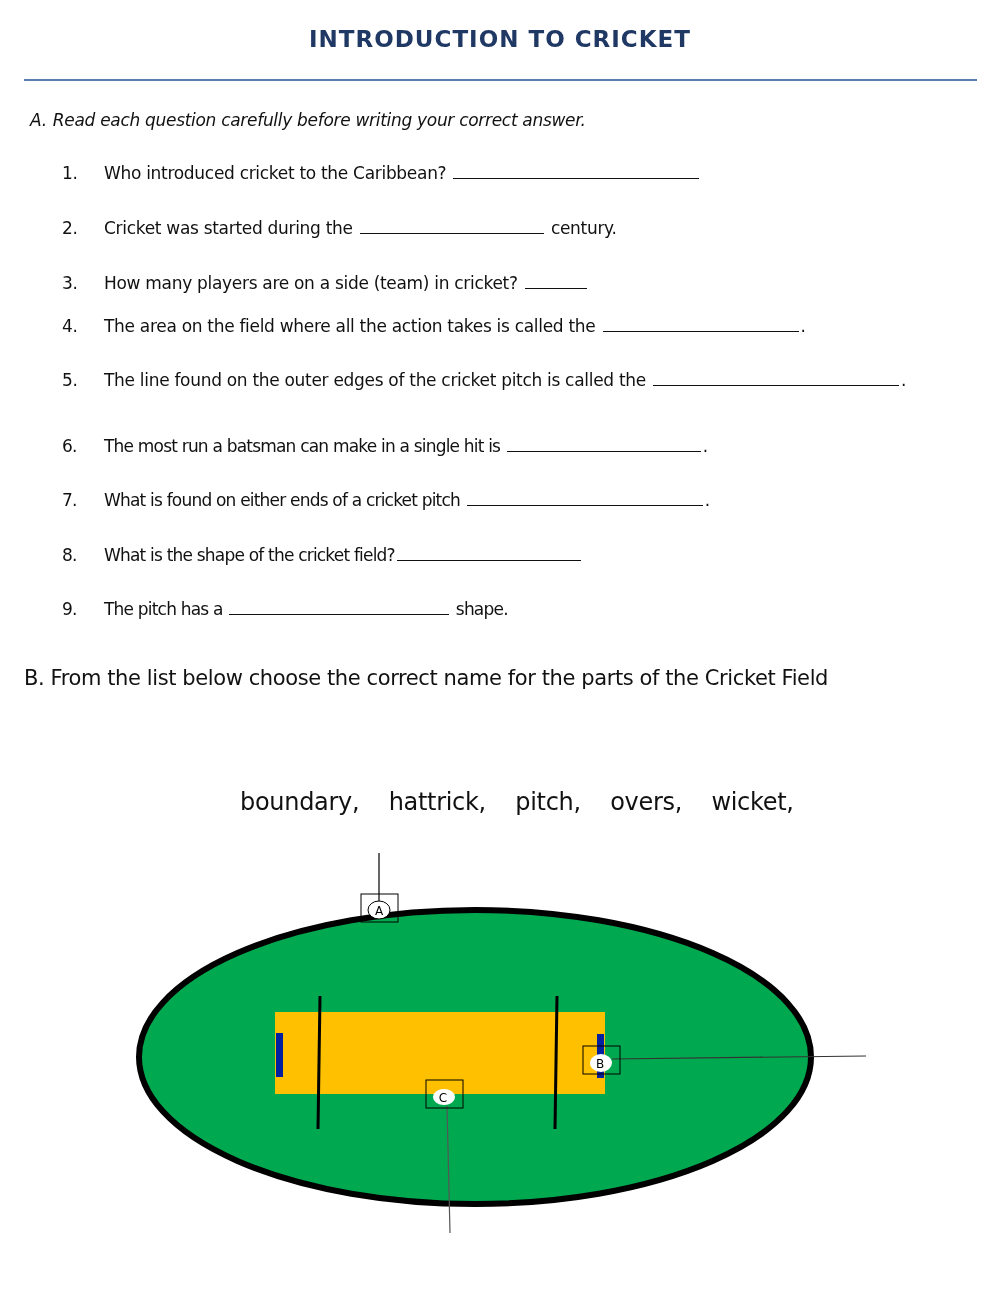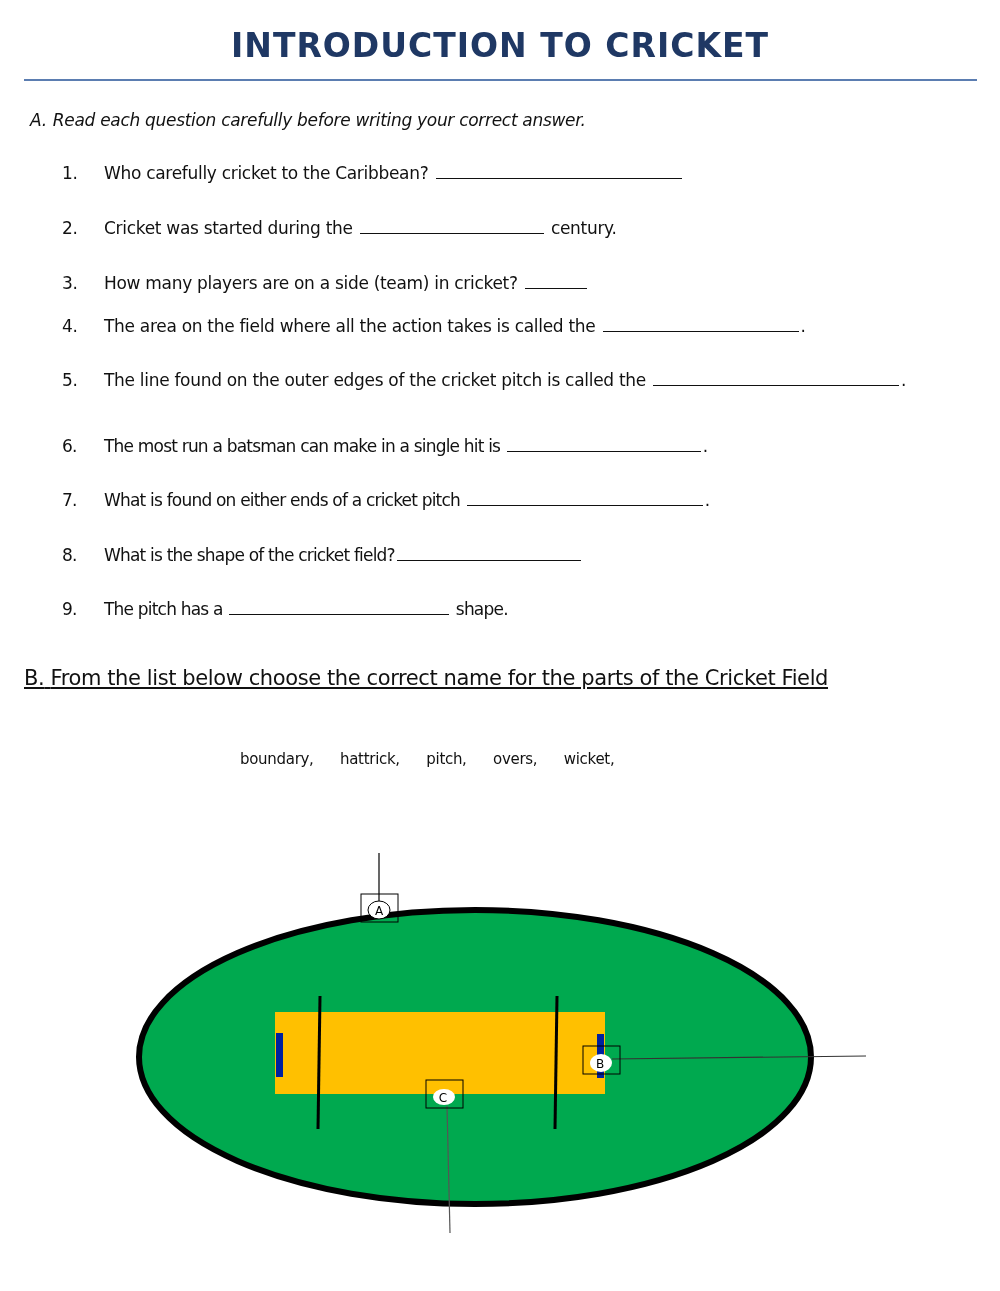--- a/index.html
+++ b/index.html
@@ -2,64 +2,63 @@
 <html><head>
   <meta charset="utf-8">
   <style>
     html, body { margin: 0; padding: 0; background: #ffffff; }
     body {
       width: 1000px; height: 1291px; position: relative; overflow: hidden;
       font-family: "DejaVu Sans", sans-serif; color: #111;
     }
     .title {
       position: absolute; left: 0; top: 26px; width: 1000px; text-align: center;
-      font-family: "DejaVu Sans", sans-serif; font-weight: bold; font-size: 33px;
+      font-family: "DejaVu Sans", sans-serif; font-weight: bold; font-size: 23px;
       color: #1f3864; letter-spacing: 1px;
     }
     .title-rule {
       position: absolute; left: 24px; top: 79px; width: 953px; height: 0;
       border-top: 2px solid #5b7db1;
     }
     .section-a {
       position: absolute; left: 30px; top: 110px; font-size: 17px; letter-spacing: -0.3px; font-style: italic;
     }
     .section-a .letter { margin-right: 6px; }
     .questions { position: absolute; left: 0; top: 0; width: 1000px; }
     .q {
       position: absolute; left: 62px; font-size: 17px; white-space: nowrap; letter-spacing: -0.3px;
     }
     .q .num { display: inline-block; width: 42px; }
     .q .blank { display: inline-block; border-bottom: 1.5px solid #111; height: 1px; vertical-align: baseline; margin: 0 2px; }
     .q.condensed { font-size: 17px; letter-spacing: -0.8px; }
     .section-b {
       position: absolute; left: 24px; top: 660px; width: 900px; font-size: 21px; line-height: 37px;
       letter-spacing: -0.4px;
-      text-decoration: underline;
     }
     .section-b .line2 { padding-left: 29px; }
     .word-bank {
-      position: absolute; left: 240px; top: 750px; font-size: 15px; white-space: nowrap;
+      position: absolute; left: 240px; top: 788px; font-size: 24px; white-space: nowrap;
       letter-spacing: -0.3px;
     }
     .word-bank .word { margin-right: 22px; }
     .diagram { position: absolute; left: 0; top: 840px; width: 1000px; height: 420px; }
   </style>
 </head>
 <body>
 
 <div class="title">INTRODUCTION TO CRICKET</div>
 <div class="title-rule"></div>
 
 <div class="section-a">
   <span class="letter">A.</span><span>Read each question carefully before writing your correct answer.</span>
 </div>
 
 <div class="questions">
   <div class="q" style="top:163px">
-    <span class="num">1.</span><span>Who carefully cricket to the Caribbean?</span>
+    <span class="num">1.</span><span>Who introduced cricket to the Caribbean?</span>
     <span class="blank" style="width:246px"></span>
   </div>
   <div class="q" style="top:218px">
     <span class="num">2.</span><span>Cricket was started during the</span>
     <span class="blank" style="width:184px"></span>
     <span>century.</span>
   </div>
   <div class="q" style="top:273px">
     <span class="num">3.</span><span>How many players are on a side (team) in cricket?</span>
     <span class="blank" style="width:62px"></span>

